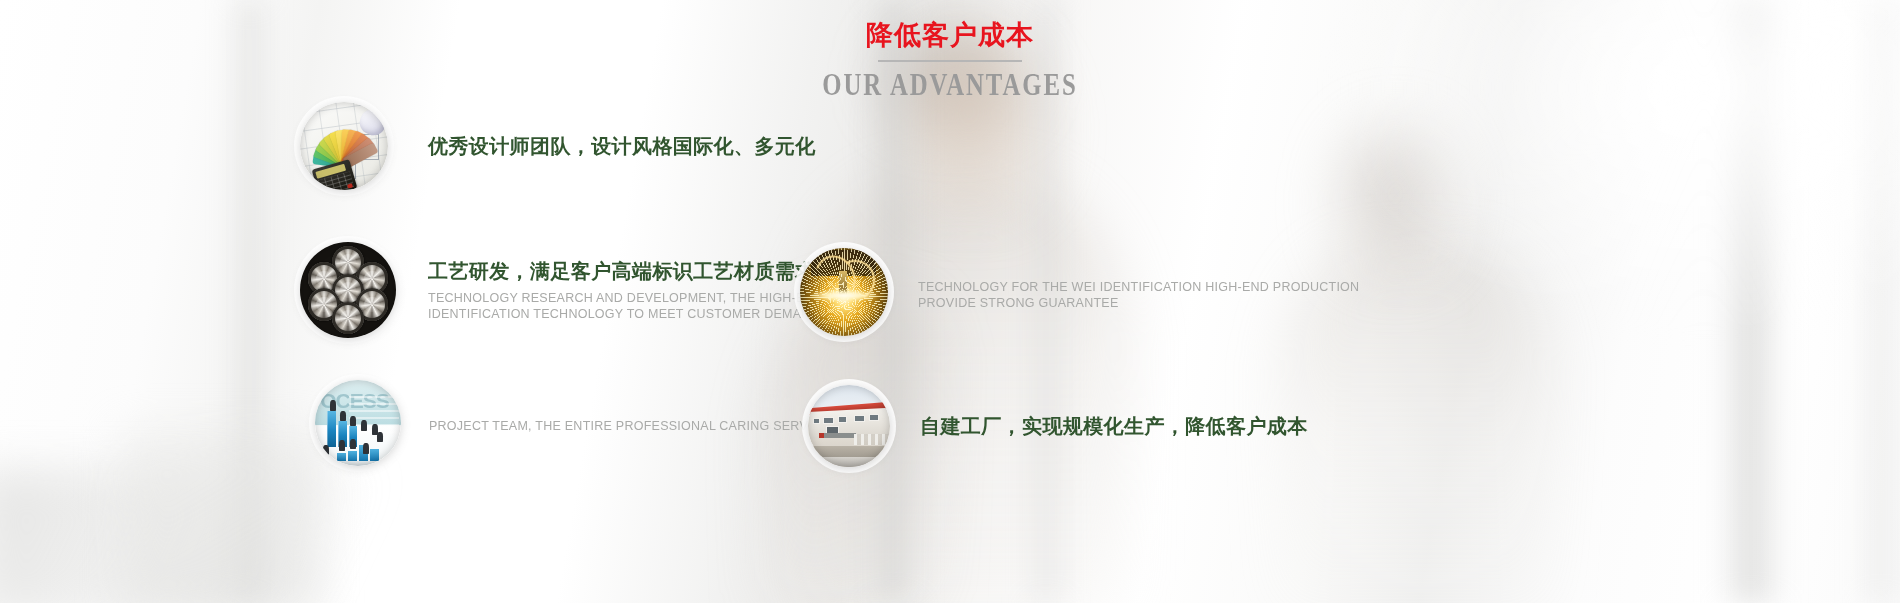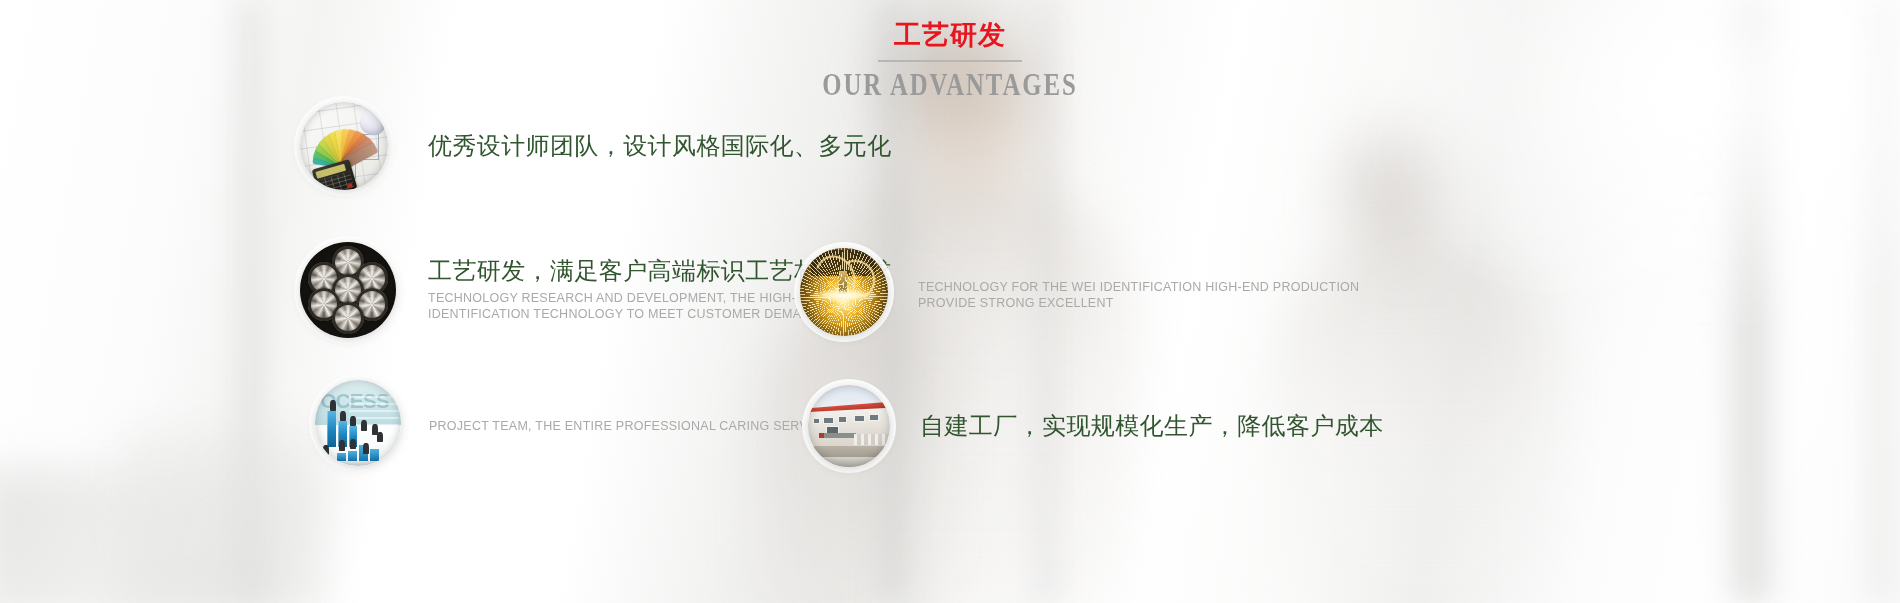--- a/index.html
+++ b/index.html
@@ -149,22 +149,22 @@
   .thumb::after {
     content:"";
     position:absolute; inset:0;
     border-radius:50%;
     box-shadow:inset 0 0 10px rgba(0,0,0,.22);
     pointer-events:none;
   }
 
   .ftext { padding-left:20px; }
   .f-title {
-    font-size:24px;
-    font-weight:400;
+    font-size:20px;
+    font-weight:700;
     color:#31552f;
     line-height:26px;
     letter-spacing:.4px;
     font-family:"DejaVu Sans","Liberation Sans",sans-serif;
     white-space:pre;
   }
   .f-sub {
     margin-top:7px;
     font-size:12.5px;
     font-weight:400;
@@ -325,21 +325,21 @@
     <div class="band band-b"></div>
     <div class="band band-c"></div>
     <div class="band band-d"></div>
     <div class="band band-e"></div>
     <div class="desk-blur"></div>
     <div class="screen-blur"></div>
     <div class="glow-tr"></div>
   </div>
 
   <div class="heading">
-    <div class="heading-cn">工艺研发</div>
+    <div class="heading-cn">降低客户成本</div>
     <div class="heading-rule"></div>
     <div class="heading-en">OUR ADVANTAGES</div>
   </div>
 
   <div class="feature" id="feature-1">
     <div class="thumb-wrap">
       <div class="thumb">
         <div class="art art-blueprint">
           <div class="bp-lines"></div>
           <div class="bp-box bp-b1"></div>
@@ -403,21 +403,21 @@
           <div class="nozzle"></div>
           <div class="spark-burst"></div>
           <div class="spark-arc arc-1"></div>
           <div class="spark-arc arc-2"></div>
           <div class="spark-core"></div>
         </div>
       </div>
     </div>
     <div class="ftext">
       <div class="f-sub">TECHNOLOGY FOR THE WEI IDENTIFICATION  HIGH-END PRODUCTION
-PROVIDE  STRONG EXCELLENT</div>
+PROVIDE  STRONG GUARANTEE</div>
     </div>
   </div>
 
   <div class="feature" id="feature-4">
     <div class="thumb-wrap">
       <div class="thumb">
         <div class="art art-chart">
           <div class="chart-word">OCESS</div>
           <div class="chart-mist"></div>
           <div class="bar" style="left:14%; width:11%; height:42%;"></div>

